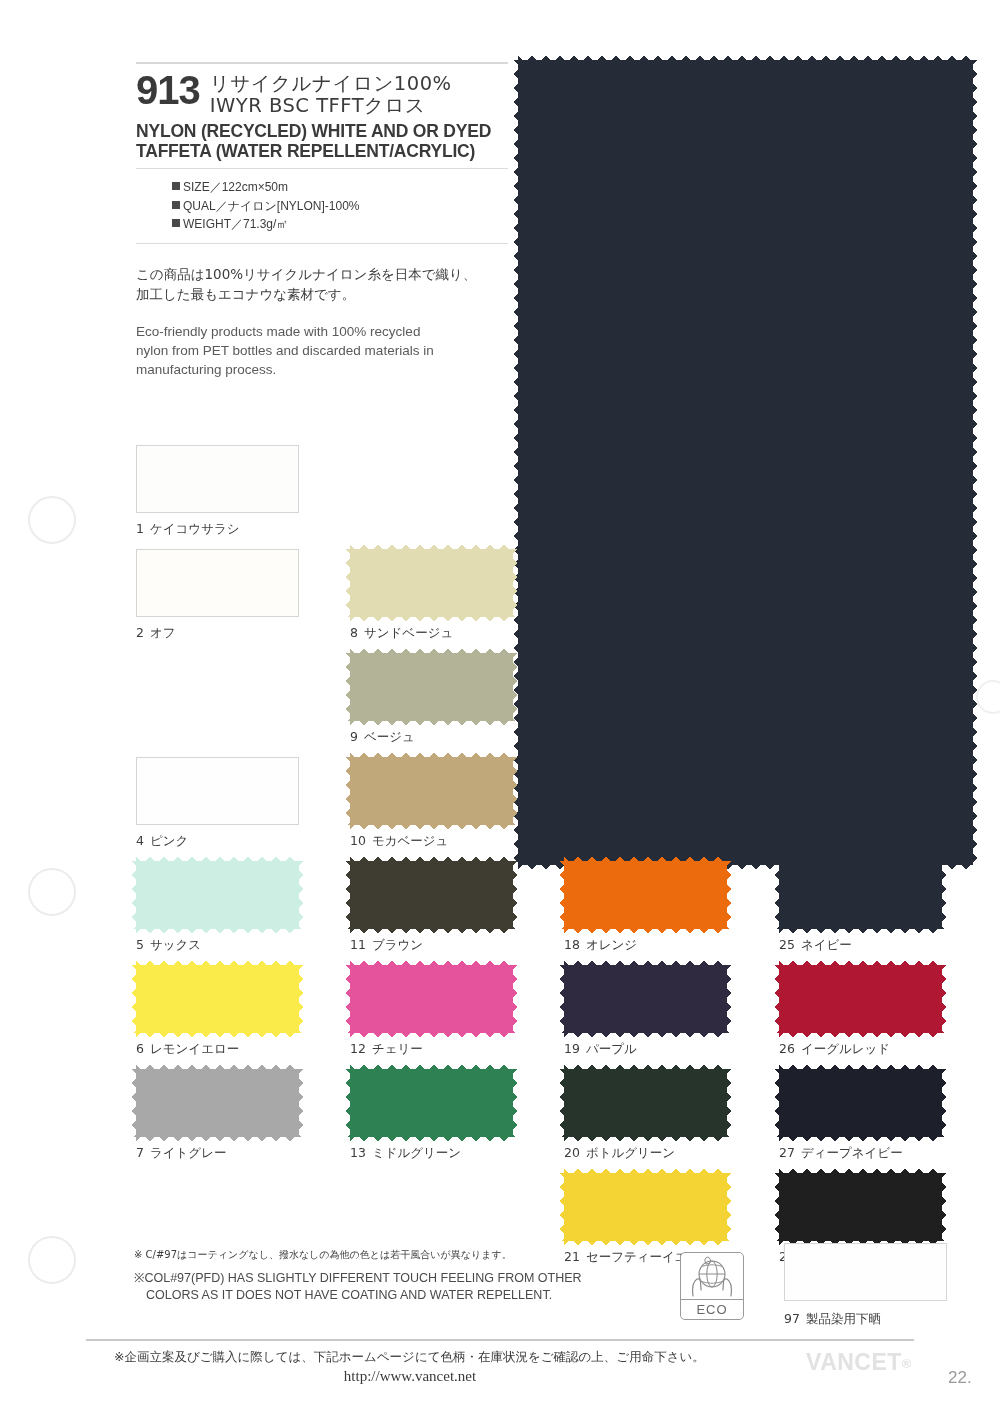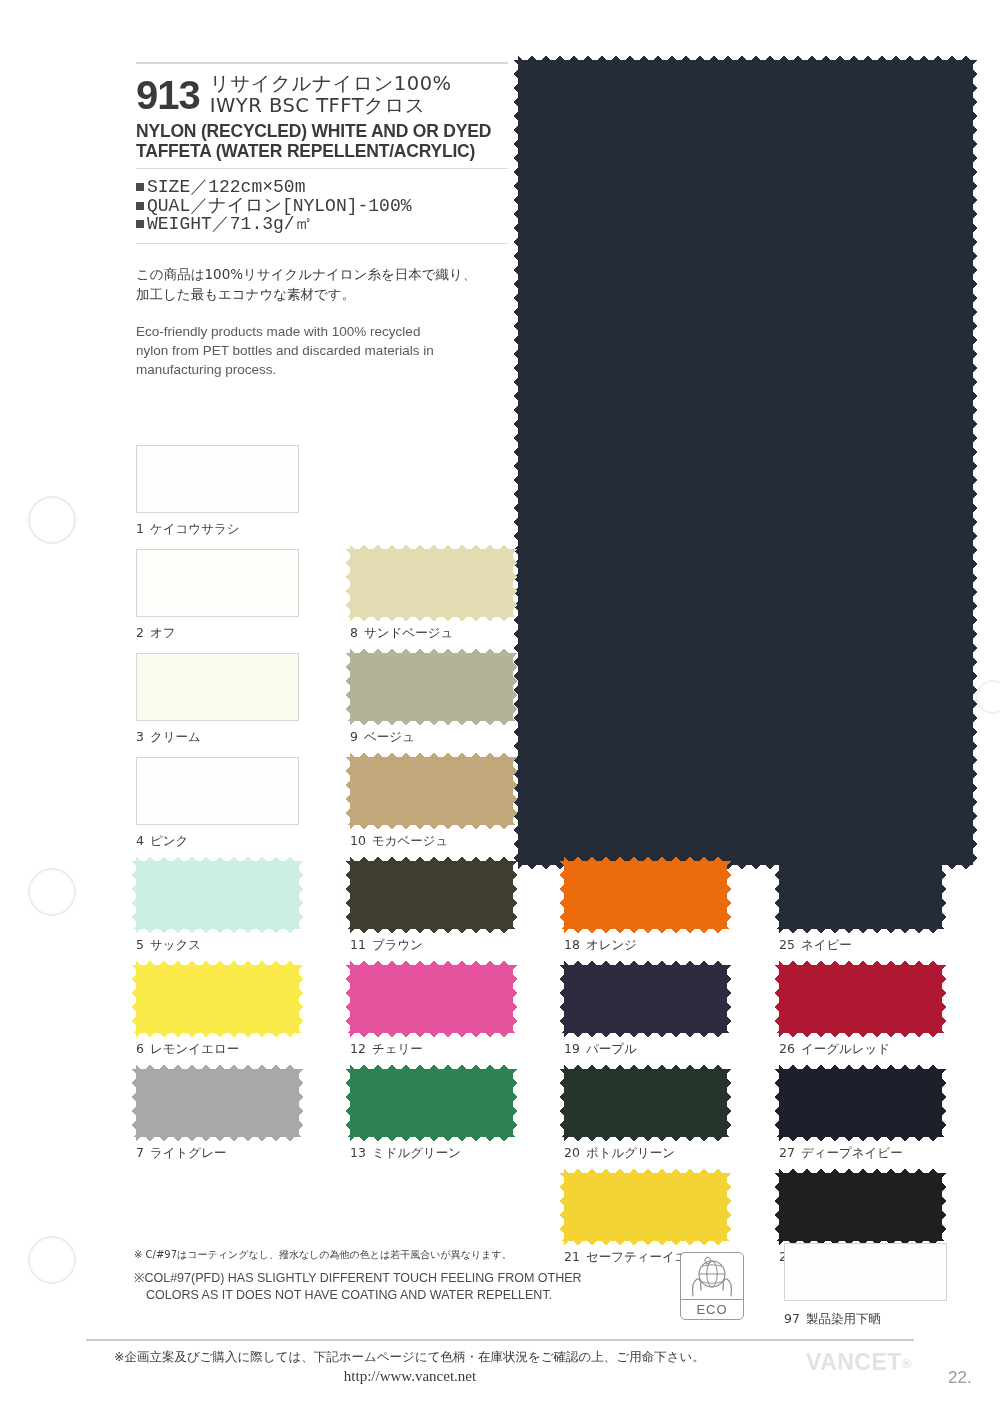--- a/index.html
+++ b/index.html
@@ -25,41 +25,41 @@
   .bind-hole-r{
     position:absolute;width:30px;height:30px;
     border:2px solid #f0f0f0;border-radius:50%;background:#fff;
   }
   .bind-hole-r.r1{right:-10px;top:680px;}
 
   
   #header{position:absolute;left:136px;top:62px;width:372px;}
   .rule{height:2px;background:#d8d8d8;width:100%;}
   .rule.thin{height:1px;background:#dcdcdc;}
-  .title-row{display:flex;align-items:center;margin-top:8px;}
+  .title-row{display:flex;align-items:flex-start;margin-top:8px;}
   .code{
     font-size:40px;font-weight:700;line-height:36px;
     letter-spacing:-1px;color:#3a3a3a;margin-right:10px;
     font-family:"Liberation Sans",sans-serif;
   }
   .title-jp{padding-top:1px;}
   .title-jp .l1,.title-jp .l2{
     font-size:19.5px;line-height:22px;font-weight:500;
     color:#3c3c3c;letter-spacing:0.5px;
     font-family:"DejaVu Sans",sans-serif;
     white-space:nowrap;
   }
   .title-en{
     margin-top:4px;font-size:17.5px;line-height:20px;
     font-weight:700;color:#3a3a3a;letter-spacing:-0.2px;
   }
   #specs{margin-top:9px;}
   .spec{
-    font-size:18px;line-height:18.5px;color:#3c3c3c;
-    font-family:Liberation Mono, monospace;white-space:nowrap;
+    font-size:12px;line-height:18.5px;color:#3c3c3c;
+    font-family:Liberation Sans, sans-serif;white-space:nowrap;margin-left:36px;
   }
   .spec .sq{
     display:inline-block;width:8px;height:8px;background:#4a4a4a;
     margin-right:3px;vertical-align:1px;
   }
   #desc-jp{
     margin-top:20px;font-size:13.5px;line-height:20px;color:#3c3c3c;
     font-family:"DejaVu Sans",sans-serif;
   }
   #desc-en{
@@ -246,26 +246,20 @@
             <div class="chip" style="background: rgb(226, 220, 178);"></div>
             <div class="zig top" style="background: linear-gradient(45deg, rgb(226, 220, 178) 25%, transparent 25%) 0px 0px / 14px 7px repeat-x, linear-gradient(315deg, rgb(226, 220, 178) 25%, transparent 25%) 0px 0px / 14px 7px repeat-x;"></div>
             <div class="zig bot" style="background: linear-gradient(135deg, rgb(226, 220, 178) 25%, transparent 25%) 0px 0px / 14px 7px repeat-x, linear-gradient(225deg, rgb(226, 220, 178) 25%, transparent 25%) 0px 0px / 14px 7px repeat-x;"></div>
             <div class="zigv left" style="background: linear-gradient(225deg, rgb(226, 220, 178) 25%, transparent 25%) 0px 0px / 7px 14px repeat-y, linear-gradient(315deg, rgb(226, 220, 178) 25%, transparent 25%) 0px 0px / 7px 14px repeat-y;"></div>
             <div class="zigv right" style="background: linear-gradient(45deg, rgb(226, 220, 178) 25%, transparent 25%) 0px 0px / 7px 14px repeat-y, linear-gradient(135deg, rgb(226, 220, 178) 25%, transparent 25%) 0px 0px / 7px 14px repeat-y;"></div>
           </div>
           <div class="chip-label"><span class="num">8</span><span>サンドベージュ</span></div>
         </div>
       </div>
       <div class="row">
-        <div class="cell c0">
-          <div class="chip-wrap">
-            <div class="chip outline" style="background: rgb(251, 251, 238);"></div>
-          </div>
-          <div class="chip-label"><span class="num">3</span><span>クリーム</span></div>
-        </div>
         <div class="cell c1">
           <div class="chip-wrap">
             <div class="chip" style="background: rgb(178, 179, 151);"></div>
             <div class="zig top" style="background: linear-gradient(45deg, rgb(178, 179, 151) 25%, transparent 25%) 0px 0px / 14px 7px repeat-x, linear-gradient(315deg, rgb(178, 179, 151) 25%, transparent 25%) 0px 0px / 14px 7px repeat-x;"></div>
             <div class="zig bot" style="background: linear-gradient(135deg, rgb(178, 179, 151) 25%, transparent 25%) 0px 0px / 14px 7px repeat-x, linear-gradient(225deg, rgb(178, 179, 151) 25%, transparent 25%) 0px 0px / 14px 7px repeat-x;"></div>
             <div class="zigv left" style="background: linear-gradient(225deg, rgb(178, 179, 151) 25%, transparent 25%) 0px 0px / 7px 14px repeat-y, linear-gradient(315deg, rgb(178, 179, 151) 25%, transparent 25%) 0px 0px / 7px 14px repeat-y;"></div>
             <div class="zigv right" style="background: linear-gradient(45deg, rgb(178, 179, 151) 25%, transparent 25%) 0px 0px / 7px 14px repeat-y, linear-gradient(135deg, rgb(178, 179, 151) 25%, transparent 25%) 0px 0px / 7px 14px repeat-y;"></div>
           </div>
           <div class="chip-label"><span class="num">9</span><span>ベージュ</span></div>
         </div>

